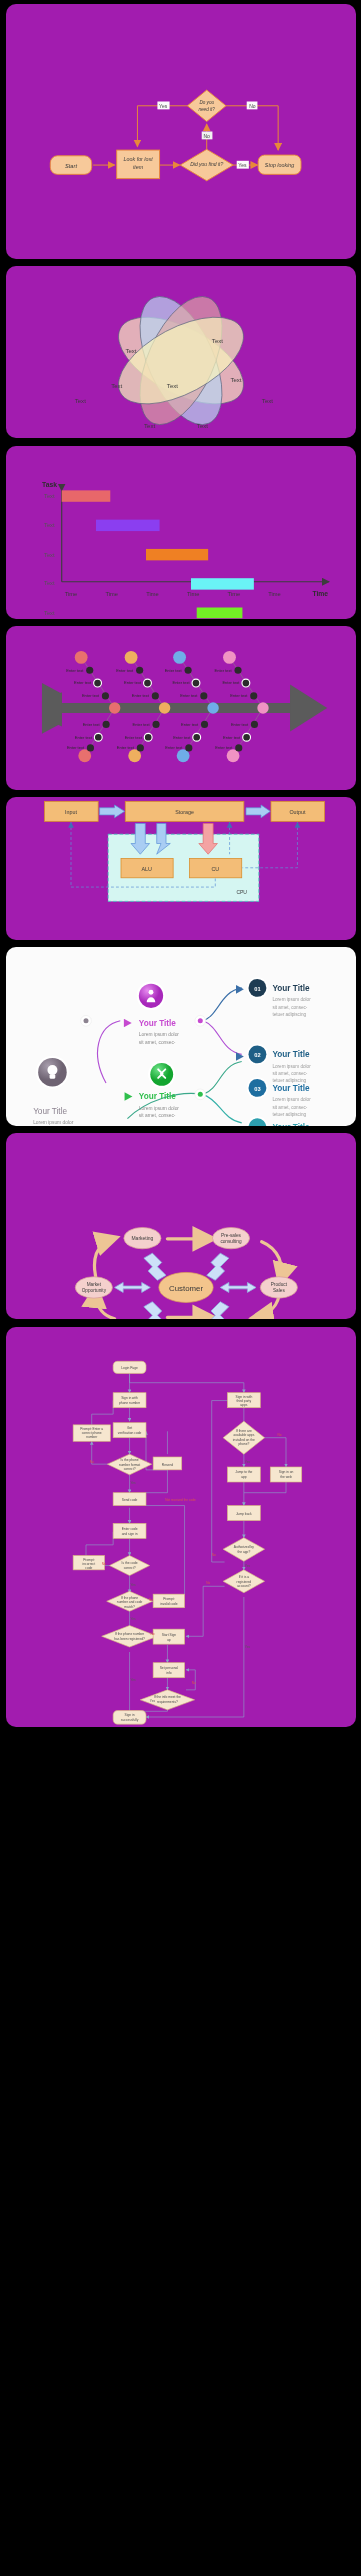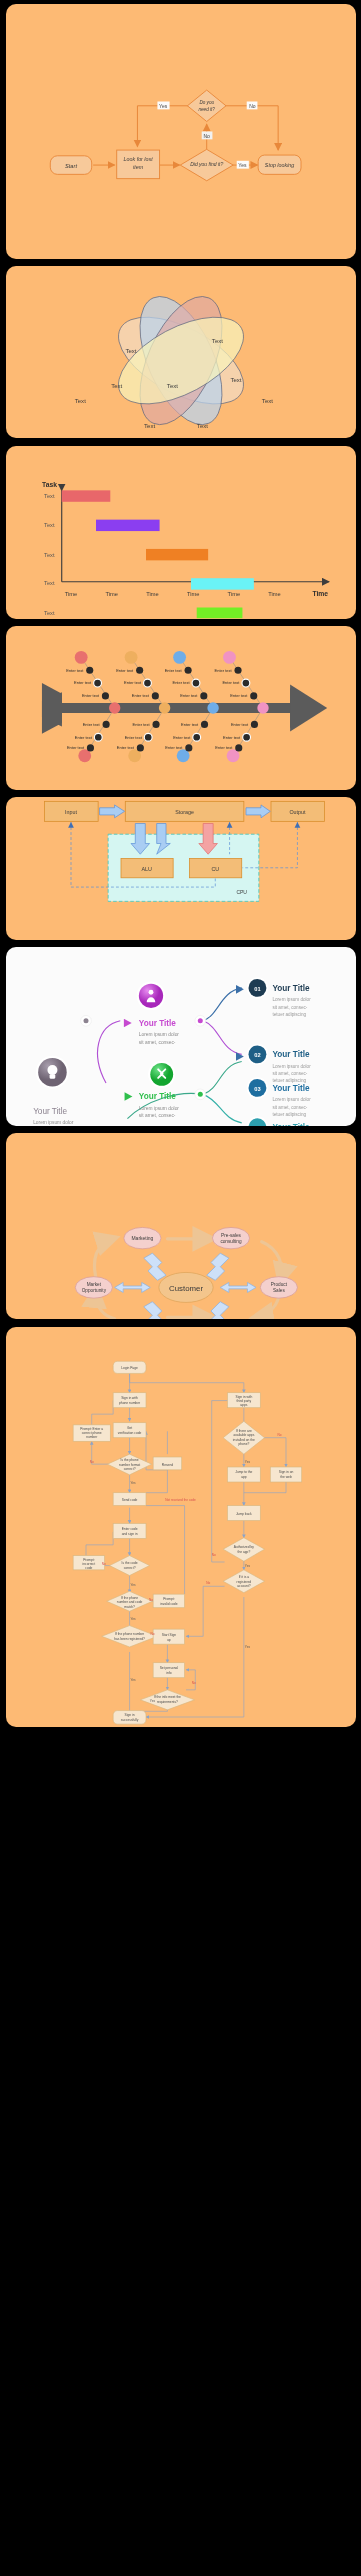--- a/index.html
+++ b/index.html
@@ -8,21 +8,21 @@
     width:362px;
     background:#000;
     font-family:"Liberation Sans", sans-serif;
     -webkit-font-smoothing:antialiased;
   }
   .page { width:362px; display:flex; flex-direction:column; }
   .card {
     position:relative;
     width:350px;
     margin:0 auto 7.2px auto;
-    background:#fdba74;
+    background:#a21caf;
     border-radius:10px;
     overflow:hidden;
   }
   .card:first-child { margin-top:4.3px; }
   .card.white { background:#fbfbfb; }
   svg { display:block; width:100%; height:100%; }
   .t { font-family:"Liberation Sans", sans-serif; }
 </style>
 </head>
 <body>

